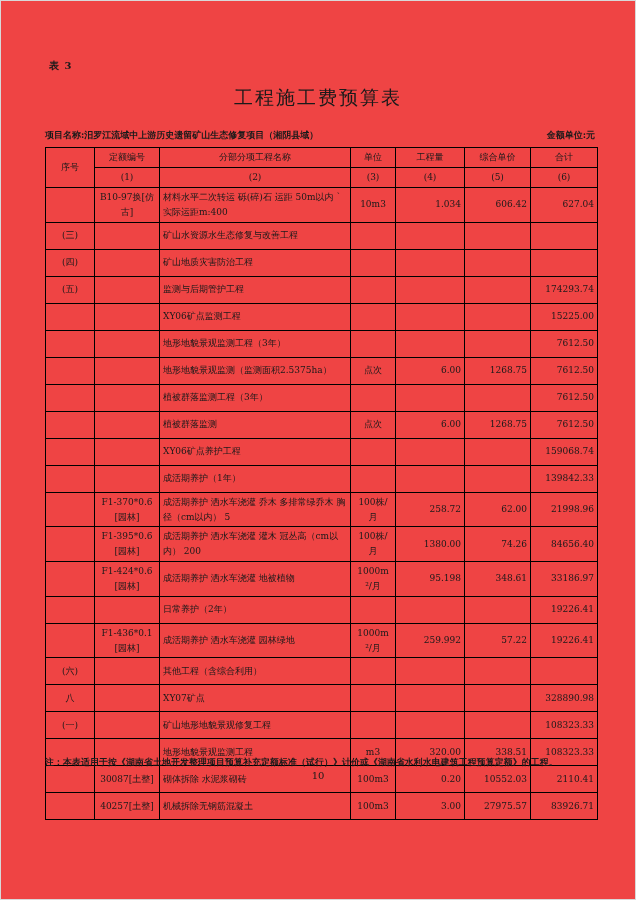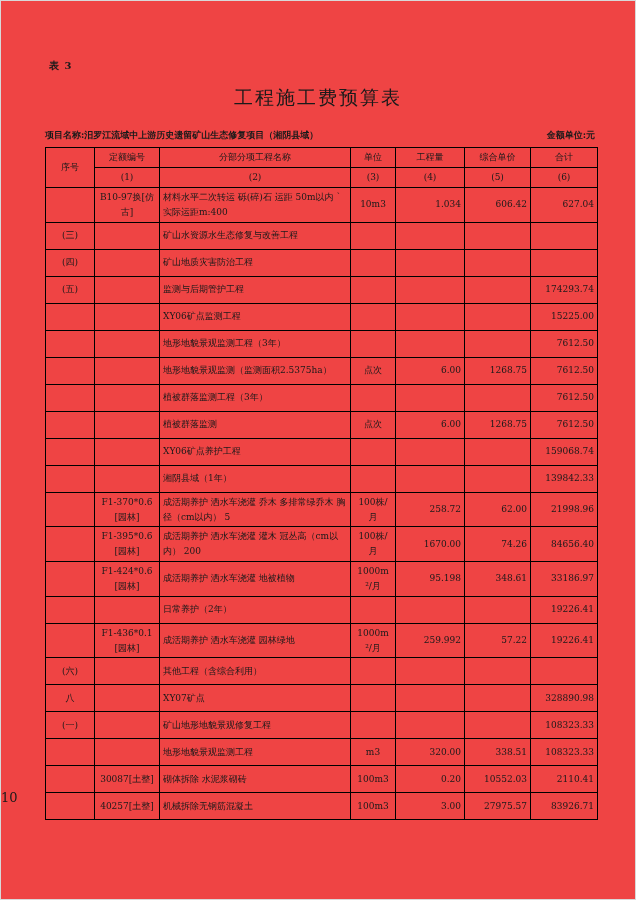--- a/index.html
+++ b/index.html
@@ -78,24 +78,24 @@
     left: 44px;
     right: 36px;
     top: 756px;
     font-size: 8.8px;
     font-weight: 600;
     letter-spacing: 0.2px;
   }
   .page-number {
     position: absolute;
     left: 0;
-    top: 789px;
+    top: 769px;
     width: 100%;
-    text-align: left;
-    font-size: 13px;
+    text-align: center;
+    font-size: 10px;
   }
 </style>
 </head>
 <body>
 
 <div class="page">
 
   <div class="table-label">表 3</div>
 
   <div class="doc-title">工程施工费预算表</div>
@@ -221,41 +221,41 @@
           <td class="col-center"></td>
           <td class="col-name">XY06矿点养护工程</td>
           <td class="col-center"></td>
           <td class="col-num"></td>
           <td class="col-num"></td>
           <td class="col-num">159068.74</td>
         </tr>
         <tr>
           <td class="col-center"></td>
           <td class="col-center"></td>
-          <td class="col-name">湘阴县域（1年）</td>
+          <td class="col-name">成活期养护（1年）</td>
           <td class="col-center"></td>
           <td class="col-num"></td>
           <td class="col-num"></td>
           <td class="col-num">139842.33</td>
         </tr>
         <tr>
           <td class="col-center"></td>
           <td class="col-center">F1-370*0.6[园林]</td>
           <td class="col-name">成活期养护 洒水车浇灌 乔木 多排常绿乔木 胸径（cm以内） 5</td>
           <td class="col-center">100株/月</td>
           <td class="col-num">258.72</td>
           <td class="col-num">62.00</td>
           <td class="col-num">21998.96</td>
         </tr>
         <tr>
           <td class="col-center"></td>
           <td class="col-center">F1-395*0.6[园林]</td>
           <td class="col-name">成活期养护 洒水车浇灌 灌木 冠丛高（cm以内） 200</td>
           <td class="col-center">100株/月</td>
-          <td class="col-num">1670.00</td>
+          <td class="col-num">1380.00</td>
           <td class="col-num">74.26</td>
           <td class="col-num">84656.40</td>
         </tr>
         <tr>
           <td class="col-center"></td>
           <td class="col-center">F1-424*0.6[园林]</td>
           <td class="col-name">成活期养护 洒水车浇灌 地被植物</td>
           <td class="col-center">1000m²/月</td>
           <td class="col-num">95.198</td>
           <td class="col-num">348.61</td>
@@ -329,16 +329,17 @@
           <td class="col-center">40257[土整]</td>
           <td class="col-name">机械拆除无钢筋混凝土</td>
           <td class="col-center">100m3</td>
           <td class="col-num">3.00</td>
           <td class="col-num">27975.57</td>
           <td class="col-num">83926.71</td>
         </tr>
       </tbody>
   </table>
 
+  <div class="footnote">注：本表适用于按《湖南省土地开发整理项目预算补充定额标准（试行）》计价或《湖南省水利水电建筑工程预算定额》的工程。</div>
 
   <div class="page-number">10</div>
 
 </div>
 
 </body></html>

